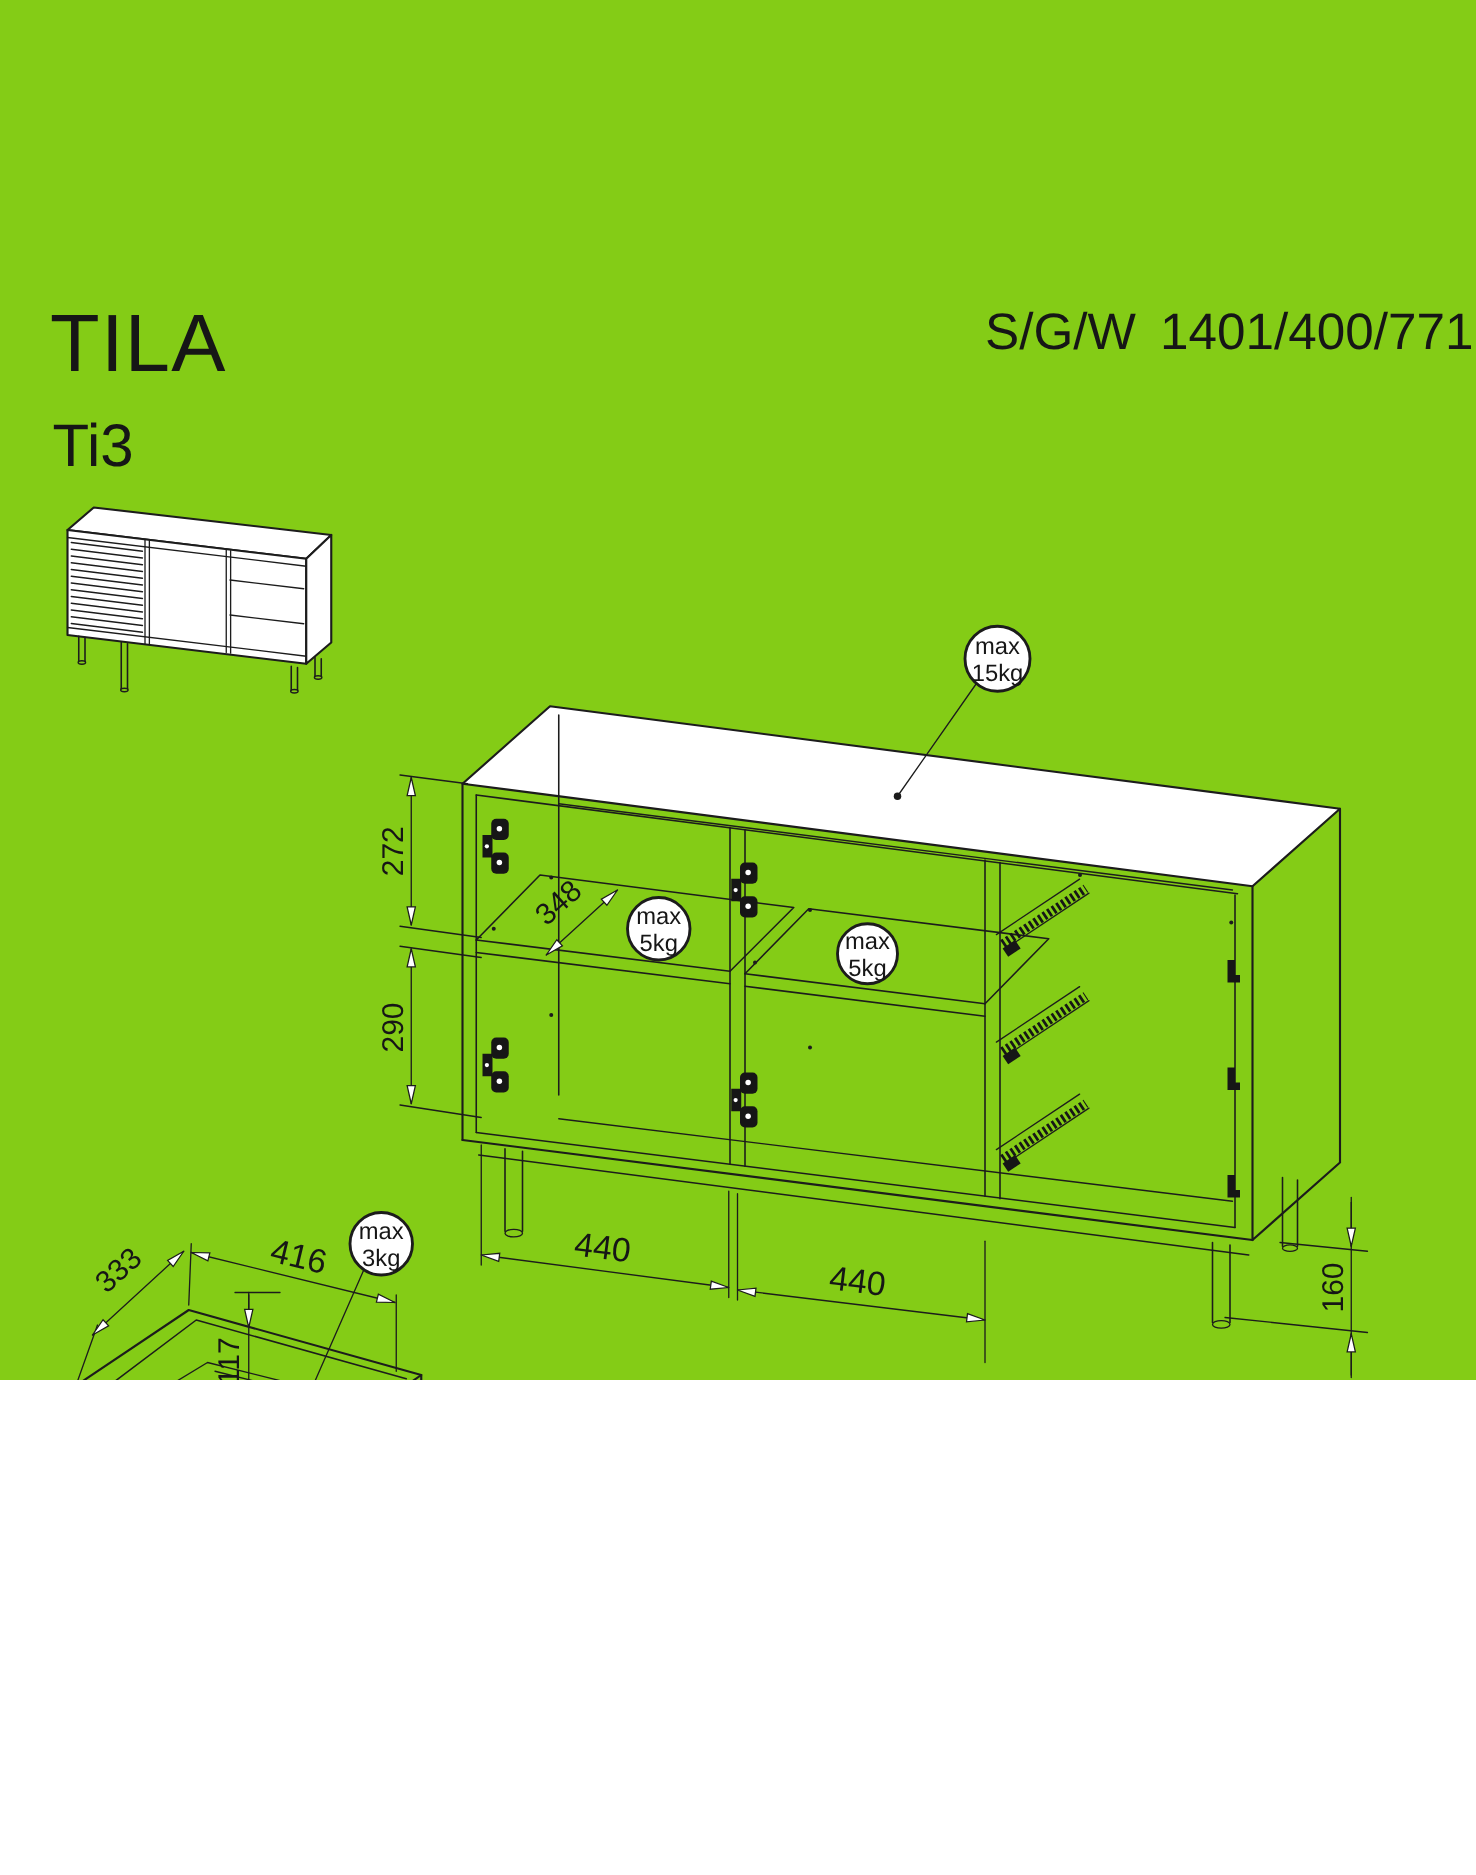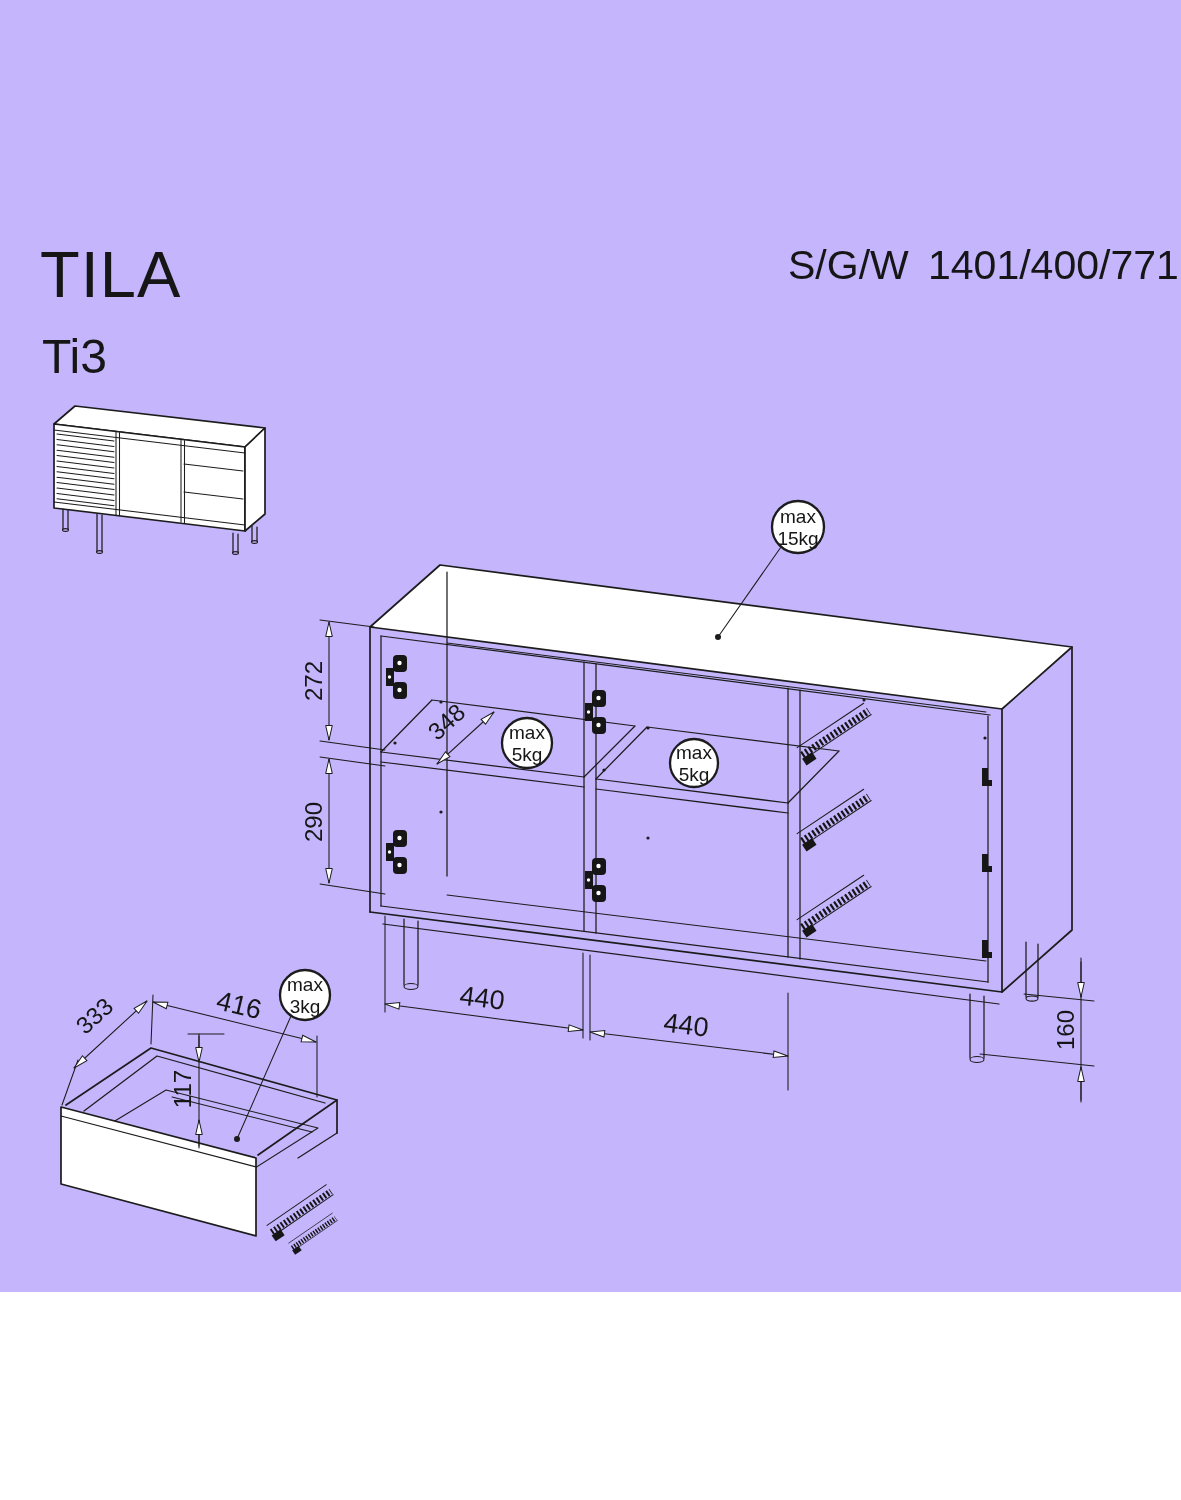--- a/index.html
+++ b/index.html
@@ -1,16 +1,16 @@
 <!DOCTYPE html>
 <html><head>
 <meta charset="utf-8">
 <style>
   html,body{margin:0;padding:0;background:#ffffff;}
-  .page{width:1181px;height:1292px;position:relative;background:#c4b5fd;overflow:hidden;}
+  .page{width:1181px;height:1104px;position:relative;background:#84cc16;overflow:hidden;}
   svg{display:block;}
   .ln{fill:none;stroke:#1c1c1c;stroke-width:1.7;stroke-linejoin:round;stroke-linecap:round;}
   .ln2{fill:none;stroke:#1c1c1c;stroke-width:1.25;stroke-linejoin:round;stroke-linecap:round;}
   .ln3{fill:none;stroke:#1c1c1c;stroke-width:1.05;stroke-linejoin:round;stroke-linecap:round;}
   .face{fill:#ffffff;stroke:#1c1c1c;stroke-width:1.7;stroke-linejoin:round;}
   .dim{fill:none;stroke:#1c1c1c;stroke-width:1.05;stroke-linecap:round;}
   .badge{fill:#ffffff;stroke:#1c1c1c;stroke-width:2.3;}
   .dot{fill:#1c1c1c;}
   text{font-family:"Liberation Sans","DejaVu Sans",sans-serif;fill:#161616;}
   .t-title{font-size:65px;letter-spacing:1px;}

